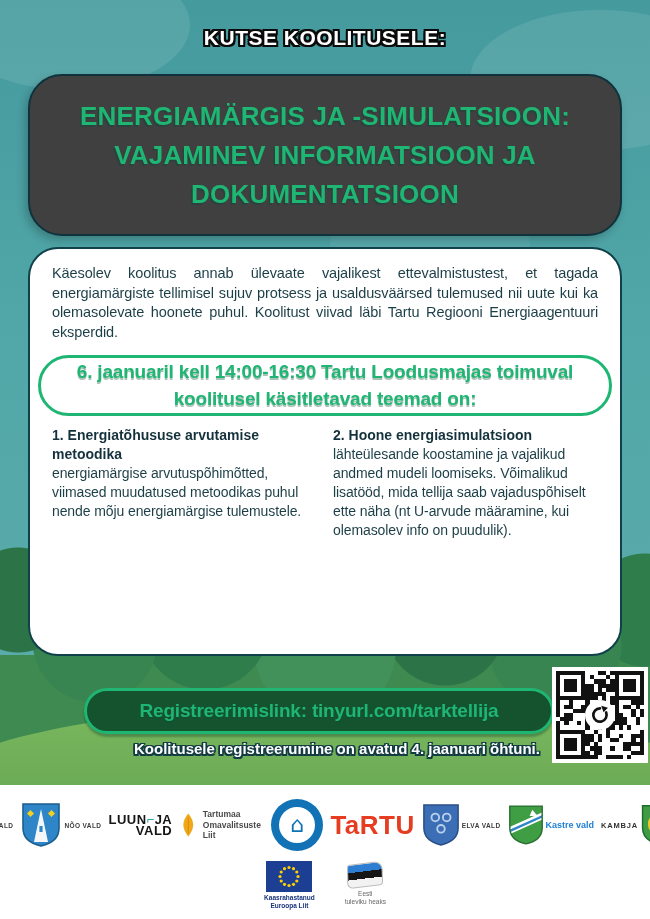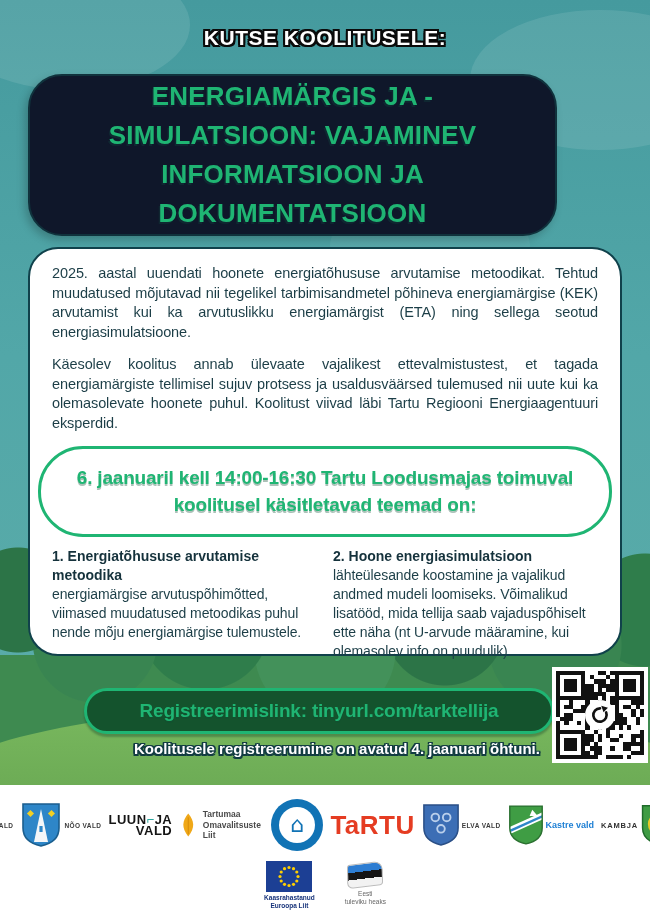--- a/index.html
+++ b/index.html
@@ -26,34 +26,34 @@
       radial-gradient(circle at 645px 105px,#2f7d4b 0 56px,transparent 57px),
       linear-gradient(180deg,transparent 0 150px,#3e8a50 150px);}
   .hill{position:absolute;left:-70px;top:706px;width:790px;height:170px;
     background:linear-gradient(180deg,#79b85e,#5f9e4c);border-radius:50% 50% 0 0;}
   
   .kicker{position:absolute;left:0;top:26px;width:650px;text-align:center;
     font-size:21px;font-weight:800;letter-spacing:.5px;color:#fff;
     text-shadow:-2px -2px 0 #0b0b0b,2px -2px 0 #0b0b0b,-2px 2px 0 #0b0b0b,2px 2px 0 #0b0b0b,
       0 -2px 0 #0b0b0b,0 2px 0 #0b0b0b,-2px 0 0 #0b0b0b,2px 0 0 #0b0b0b;}
   
-  .title-box{position:absolute;left:28px;top:74px;width:529px;height:162px;
-    box-sizing:border-box;background:#0f172a;border:2.5px solid #10323c;border-radius:34px;
+  .title-box{position:absolute;left:28px;top:74px;width:594px;height:162px;
+    box-sizing:border-box;background:#404040;border:2.5px solid #10323c;border-radius:34px;
     box-shadow:-3px 4px 8px rgba(0,0,0,.22);display:flex;align-items:center;justify-content:center;}
   .title-box h1{margin:0;padding:0 20px;text-align:center;font-size:26px;line-height:1.5;
     font-weight:800;color:#1fb573;letter-spacing:.2px;
     text-shadow:-1.5px 2px 0 rgba(16,66,60,.4);}
   
   .content-box{position:absolute;left:28px;top:247px;width:594px;height:409px;
     box-sizing:border-box;background:#fff;border:2.5px solid #10414b;border-radius:30px;
     padding:15px 22px 12px;}
   .content-box p{margin:0 0 12px;font-size:14.5px;line-height:1.36;color:#1c3e47;
     text-align:justify;font-weight:500;letter-spacing:-.1px;}
   .event-banner{margin:2px -14px 10px;border:3px solid #1fb573;border-radius:45px;
-    padding:15px 8px;text-align:center;font-size:19px;font-weight:800;line-height:1.45;
+    padding:0 8px;text-align:center;font-size:19px;font-weight:800;line-height:1.45;
     color:#1fb573;text-shadow:0 2px 0 rgba(13,77,53,.35);letter-spacing:-.2px;}
   .topics{display:flex;gap:16px;}
   .topic{flex:1;font-size:14px;line-height:1.36;color:#1c3e47;}
   .topic h3{margin:0;font-size:14px;font-weight:800;color:#15323c;line-height:1.36;}
   .topic p{margin:0;text-align:left;font-size:14px;}
   
   .reg-pill{position:absolute;left:84px;top:688px;width:470px;height:46px;
     box-sizing:border-box;background:#14532d;border:3px solid #1fb573;border-radius:26px;
     display:flex;align-items:center;justify-content:center;
     box-shadow:0 3px 2px rgba(16,60,40,.35);cursor:pointer;}
@@ -109,21 +109,20 @@
 <div class="canopies"></div>
 <div class="hill"></div>
 
 <div class="kicker">KUTSE KOOLITUSELE:</div>
 
 <div class="title-box">
   <h1>ENERGIAMÄRGIS JA -SIMULATSIOON: VAJAMINEV INFORMATSIOON JA DOKUMENTATSIOON</h1>
 </div>
 
 <div class="content-box">
-  <p>2025. aastal uuendati hoonete energiatõhususe arvutamise metoodikat. Tehtud muudatused mõjutavad nii tegelikel tarbimisandmetel põhineva energiamärgise (KEK) arvutamist kui ka arvutuslikku energiamärgist (ETA) ning sellega seotud energiasimulatsioone.</p>
   <p>Käesolev koolitus annab ülevaate vajalikest ettevalmistustest, et tagada energiamärgiste tellimisel sujuv protsess ja usaldusväärsed tulemused nii uute kui ka olemasolevate hoonete puhul. Koolitust viivad läbi Tartu Regiooni Energiaagentuuri eksperdid.</p>
   <div class="event-banner">6. jaanuaril kell 14:00-16:30 Tartu Loodusmajas toimuval koolitusel käsitletavad teemad on:</div>
   <div class="topics">
     <div class="topic">
       <h3>1. Energiatõhususe arvutamise metoodika</h3>
       <p>energiamärgise arvutuspõhimõtted, viimased muudatused metoodikas puhul nende mõju energiamärgise tulemustele.</p>
     </div>
     <div class="topic">
       <h3>2. Hoone energiasimulatsioon</h3>
       <p>lähteülesande koostamine ja vajalikud andmed mudeli loomiseks. Võimalikud lisatööd, mida tellija saab vajaduspõhiselt ette näha (nt U-arvude määramine, kui olemasolev info on puudulik).</p>

